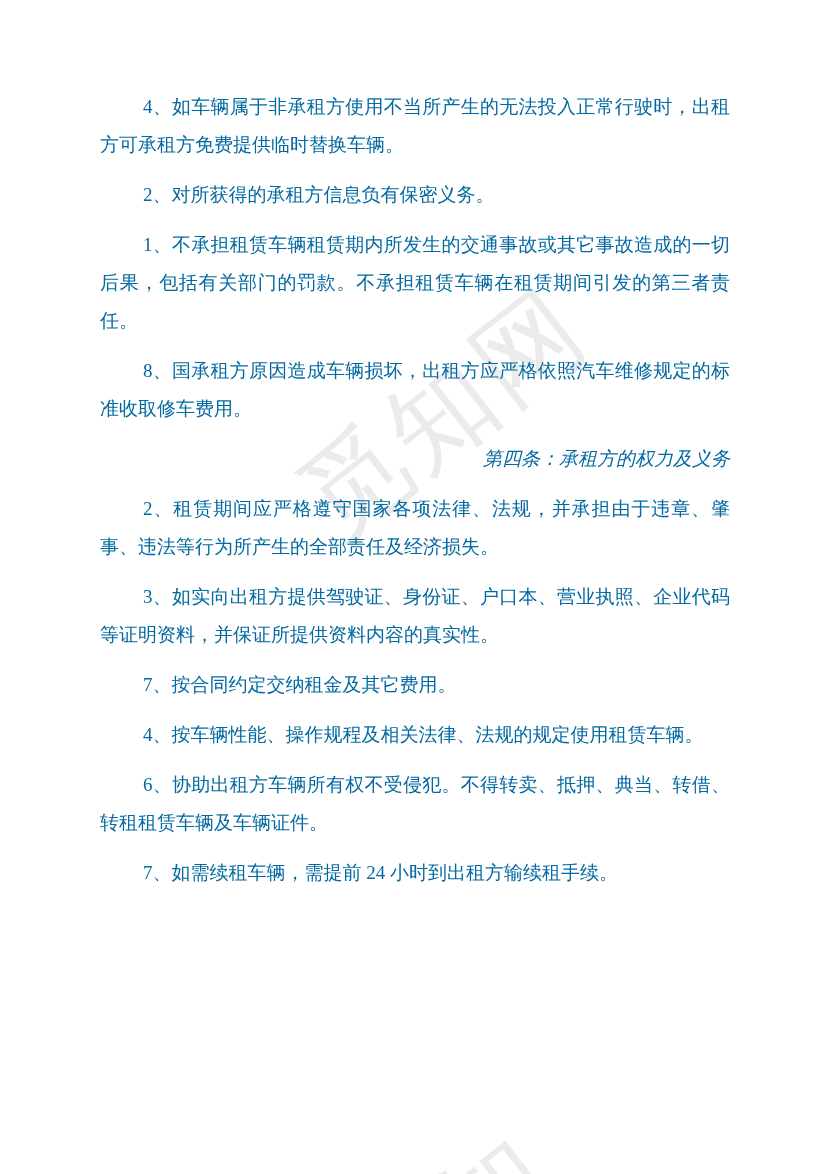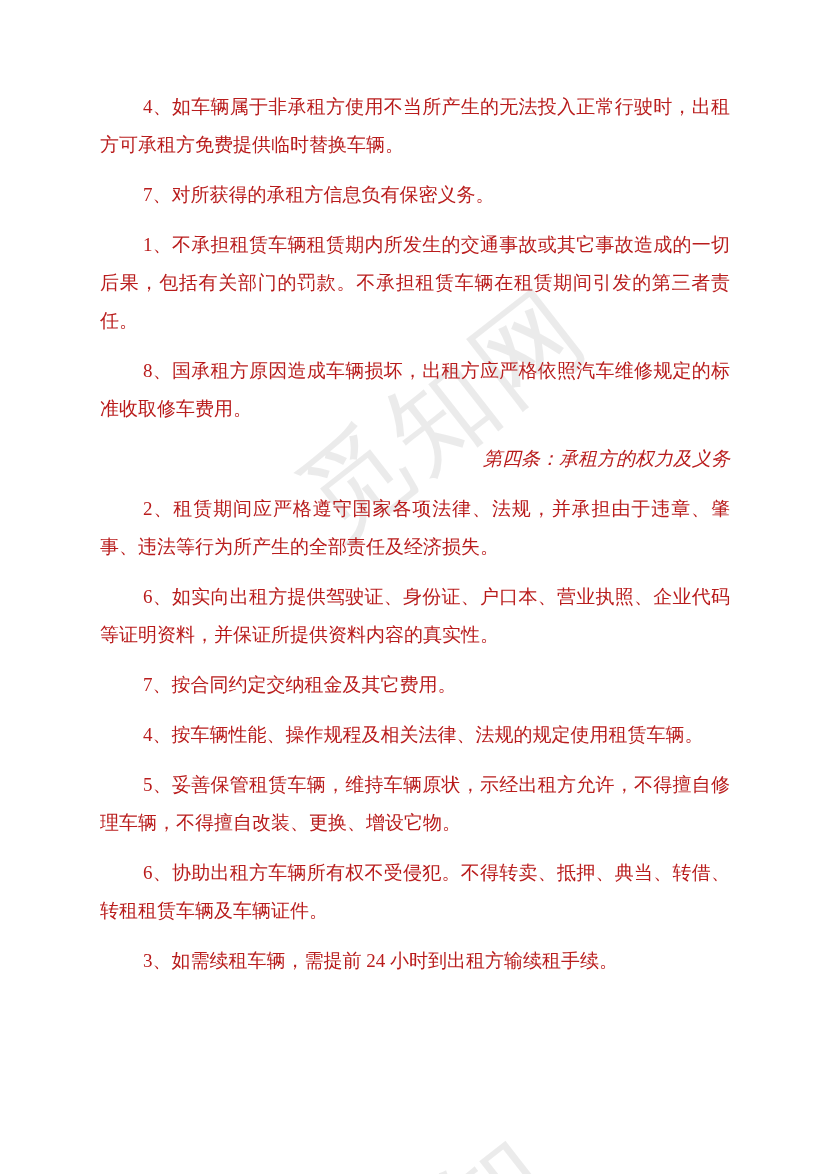--- a/index.html
+++ b/index.html
@@ -43,21 +43,21 @@
   }
   .content {
     position: relative;
     z-index: 1;
     padding: 88px 100px 0 100px;
   }
   .content p {
     margin: 0 0 12px 0;
     font-size: 19px;
     line-height: 38px;
-    color: #b91c1c;
+    color: #0369a1;
     text-align: justify;
     text-indent: 43px;
     letter-spacing: 0px;
     word-break: break-all;
   }
   .content p.heading {
     text-align: right;
     font-style: italic;
   }
 </style>
@@ -67,38 +67,37 @@
 <div class="page">
 
   <div class="watermark wm-main">觅知网</div>
 
   <div class="watermark wm-bottom">知</div>
 
   <div class="content">
 
     <p>4、如车辆属于非承租方使用不当所产生的无法投入正常行驶时，出租方可承租方免费提供临时替换车辆。</p>
 
-    <p>7、对所获得的承租方信息负有保密义务。</p>
+    <p>2、对所获得的承租方信息负有保密义务。</p>
 
     <p>1、不承担租赁车辆租赁期内所发生的交通事故或其它事故造成的一切后果，包括有关部门的罚款。不承担租赁车辆在租赁期间引发的第三者责任。</p>
 
     <p>8、国承租方原因造成车辆损坏，出租方应严格依照汽车维修规定的标准收取修车费用。</p>
 
     <p class="heading">第四条：承租方的权力及义务</p>
 
     <p>2、租赁期间应严格遵守国家各项法律、法规，并承担由于违章、肇事、违法等行为所产生的全部责任及经济损失。</p>
 
-    <p>6、如实向出租方提供驾驶证、身份证、户口本、营业执照、企业代码等证明资料，并保证所提供资料内容的真实性。</p>
+    <p>3、如实向出租方提供驾驶证、身份证、户口本、营业执照、企业代码等证明资料，并保证所提供资料内容的真实性。</p>
 
     <p>7、按合同约定交纳租金及其它费用。</p>
 
     <p>4、按车辆性能、操作规程及相关法律、法规的规定使用租赁车辆。</p>
 
-    <p>5、妥善保管租赁车辆，维持车辆原状，示经出租方允许，不得擅自修理车辆，不得擅自改装、更换、增设它物。</p>
 
 
     <p>6、协助出租方车辆所有权不受侵犯。不得转卖、抵押、典当、转借、转租租赁车辆及车辆证件。</p>
 
 
-    <p>3、如需续租车辆，需提前 24 小时到出租方输续租手续。</p>
+    <p>7、如需续租车辆，需提前 24 小时到出租方输续租手续。</p>
 
   </div>
 </div>
 
 </body></html>

